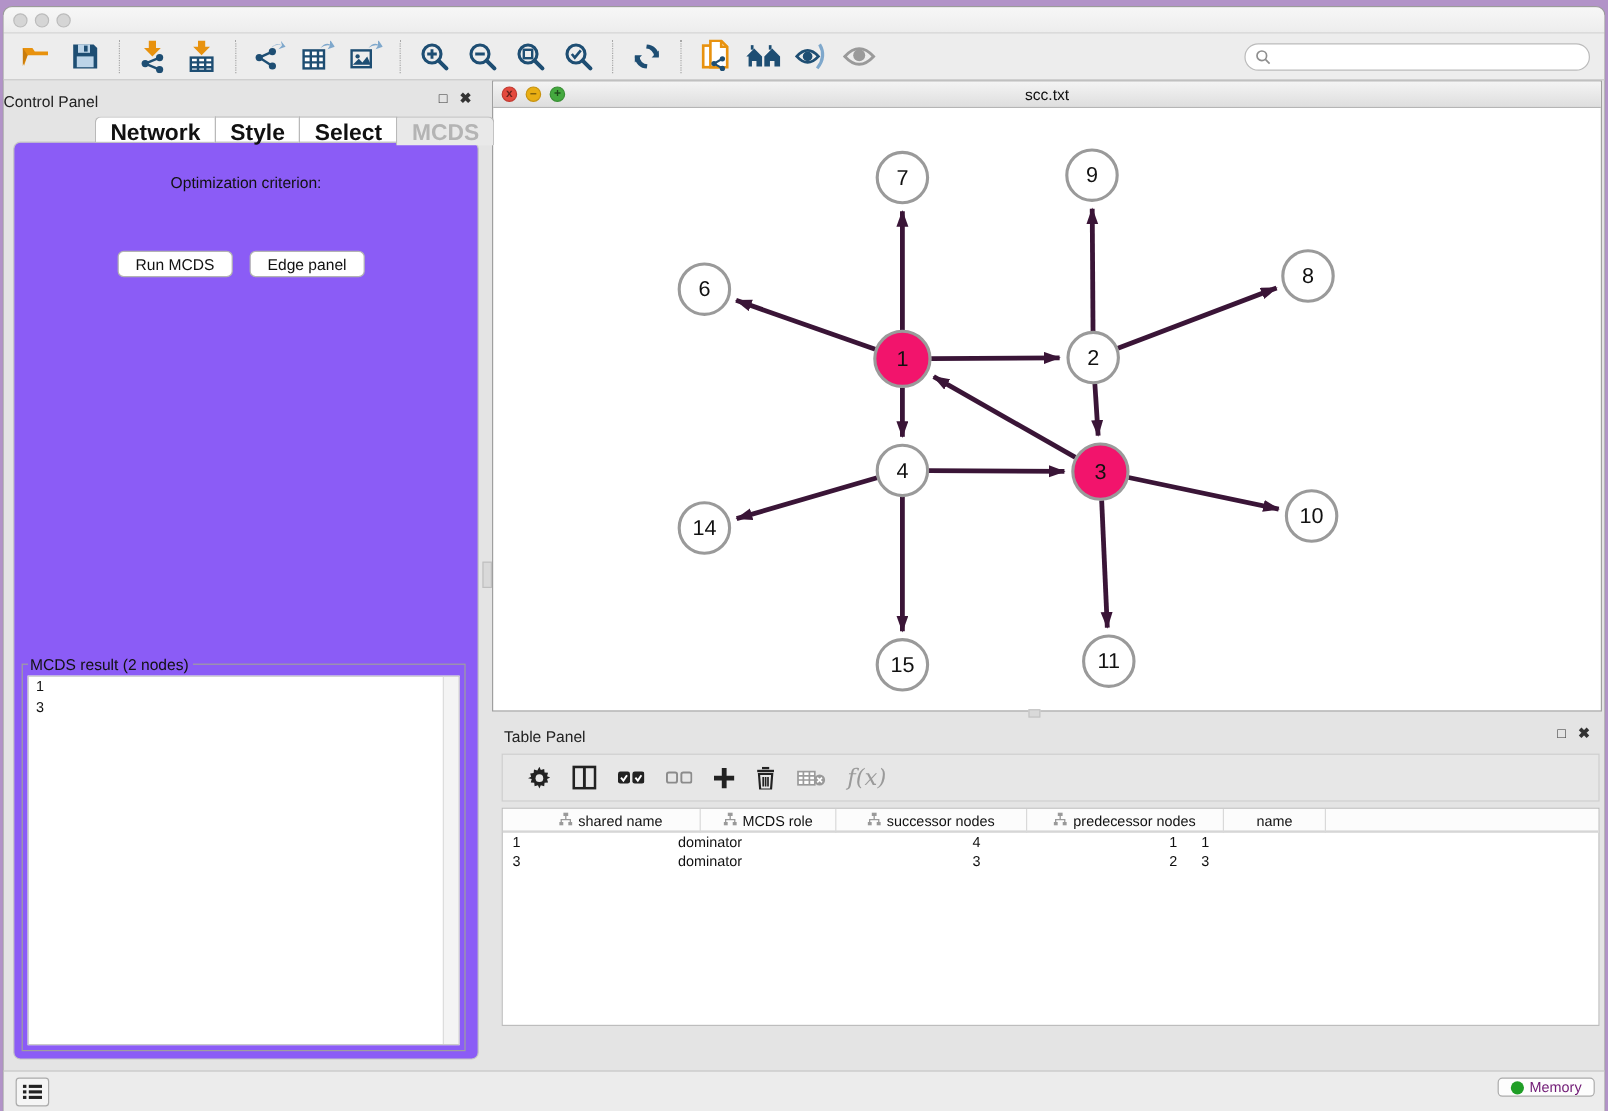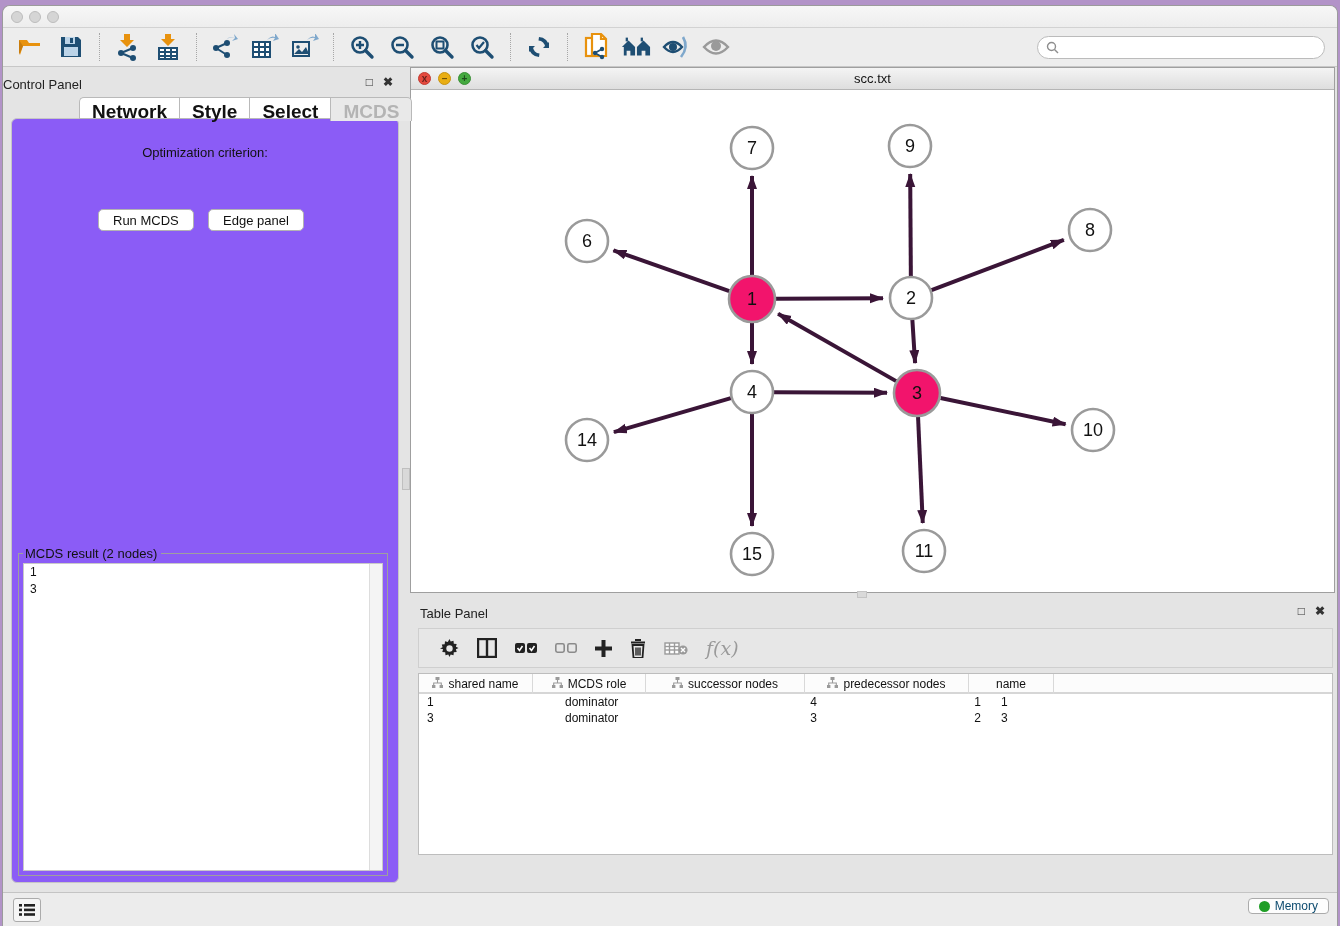--- a/index.html
+++ b/index.html
@@ -134,21 +134,21 @@
     background:#ececec; border-top:1px solid #c4c4c4;
   }
   #sb-list-btn {
     position:absolute; left:10px; top:5px; width:28px; height:24px;
     background:#f5f5f5; border:1px solid #ababab; border-radius:3px;
     display:flex; align-items:center; justify-content:center;
   }
   #sb-memory {
     position:absolute; right:8px; top:5px; height:16px;
     background:#fdfdfd; border:1px solid #ababab; border-radius:4px;
-    display:flex; align-items:center; gap:5px; padding:0 10px; font-size:12px; color:#0c4a6e;margin-left:30px;
+    display:flex; align-items:center; gap:5px; padding:0 10px; font-size:12px; color:#701a75;margin-left:30px;
   }
   #sb-memory .dot { width:11px; height:11px; border-radius:50%; background:#1f9e26; }
 </style>
 </head>
 <body>
 
 <div id="window">
 
   <div class="titlebar">
     <div class="tl-lights">
@@ -481,21 +481,21 @@
               <line x1="10.5" y1="2" x2="10.5" y2="13"></line>
             </g>
             <circle cx="19" cy="9" r="4.6" fill="#9a9a9a"></circle>
             <path d="M17 7 l4 4 M21 7 l-4 4" stroke="#fff" stroke-width="1.4"></path>
           </svg>
         </div>
         <div class="tp-icon tp-fx">f(x)</div>
       </div>
     <div id="tp-table">
       <div id="tp-header">
-          <div class="tp-th" style="width: 114px;">
+          <div class="tp-th" style="width: 149px; margin-left: 16px;">
             <span><svg width="11" height="11" viewBox="0 0 11 11">
                 <g fill="#9a9a9a">
                   <rect x="3.5" y="0" width="4" height="3"></rect>
                   <rect x="0" y="8" width="3.4" height="3"></rect>
                   <rect x="7.6" y="8" width="3.4" height="3"></rect>
                 </g>
                 <path d="M5.5 3 v3 M1.7 8 V6 h7.6 v2" stroke="#9a9a9a" fill="none" stroke-width="1.1"></path>
               </svg></span>
             <span>shared name</span>
           </div>

